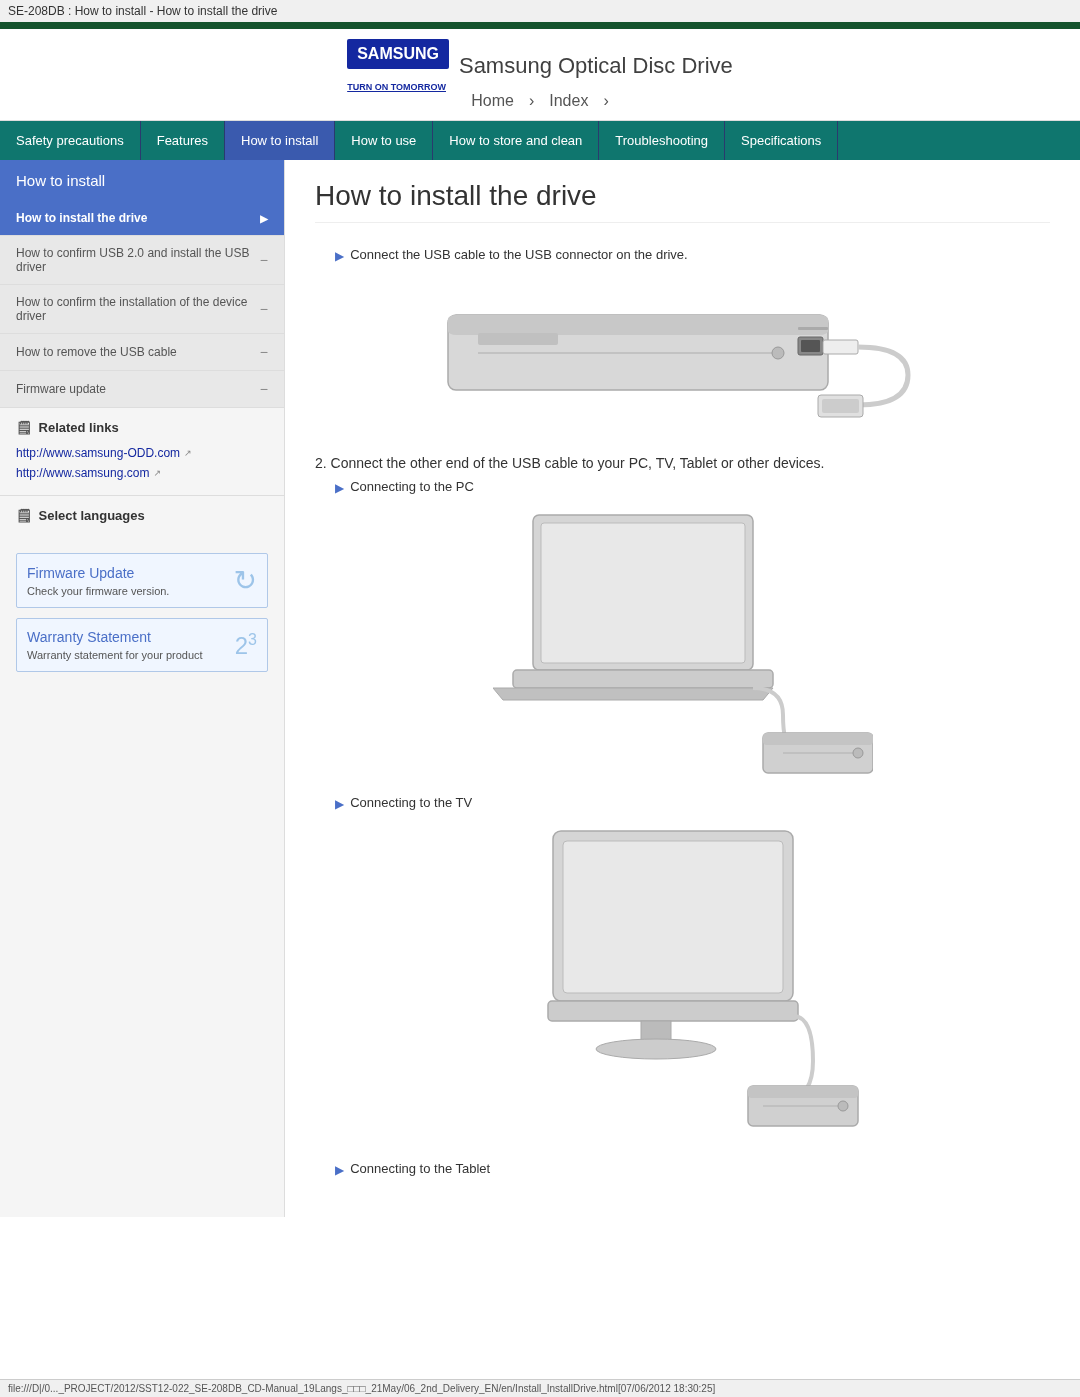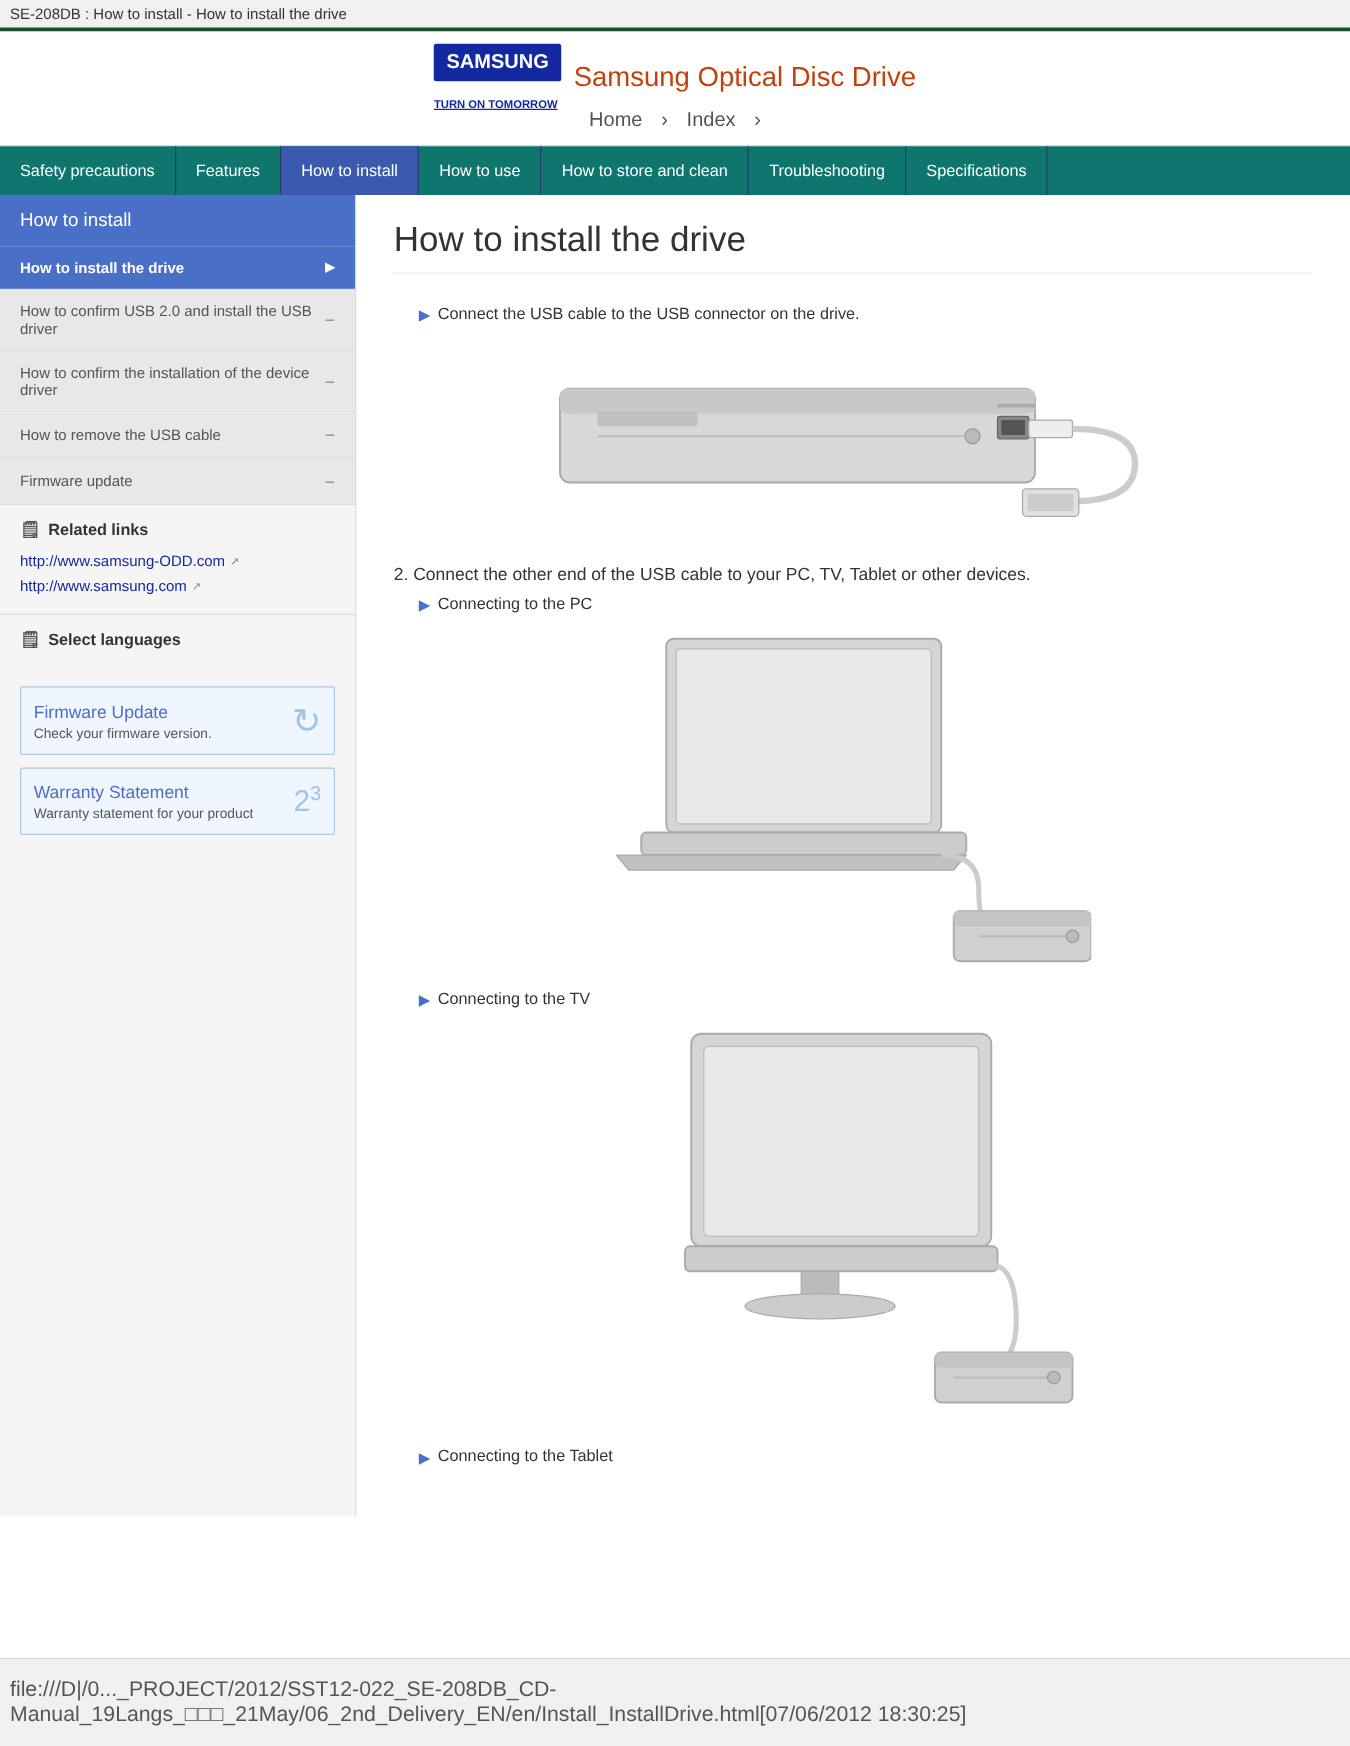--- a/index.html
+++ b/index.html
@@ -3,21 +3,21 @@
   <meta charset="utf-8">
   <style>
     * { margin: 0; padding: 0; box-sizing: border-box; }
     body { font-family: Arial, sans-serif; font-size: 13px; color: #333; background: #fff; }
 
     
     #title-bar {
       font-size: 12px;
       color: #333;
       padding: 4px 8px;
-      border-bottom: 3px solid #14532d;
+      border-bottom: 7px solid #14532d;
       background: #f0f0f0;
     }
 
     
     #header {
       display: flex;
       align-items: center;
       justify-content: space-between;
       padding: 10px 20px;
       border-bottom: 1px solid #ddd;
@@ -38,21 +38,21 @@
     }
     #logo-tagline {
       font-size: 9px;
       color: #1428A0;
       font-weight: bold;
       margin-top: 13px;
       text-decoration: underline;
     }
     #product-name {
       font-size: 22px;
-      color: #c2410c;
+      color: #404040;
       font-weight: normal;
     }
     #header-nav {
       display: flex;
       gap: 15px;
       font-size: 16px;
       color: #555;
     }
     #header-nav a {
       color: #555;
@@ -248,22 +248,22 @@
       margin: 10px 20px;
       display: flex;
       align-items: flex-end;
       justify-content: center;
     }
 
     
     #status-bar {
       background: #f0f0f0;
       border-top: 1px solid #ccc;
-      padding: 15px 8px;
-      font-size: 17px;
+      padding: 3px 8px;
+      font-size: 10px;
       color: #555;
       position: fixed;
       bottom: 0;
       left: 0;
       right: 0;
     }
 
     
     .collapse-dash {
       color: #888;

